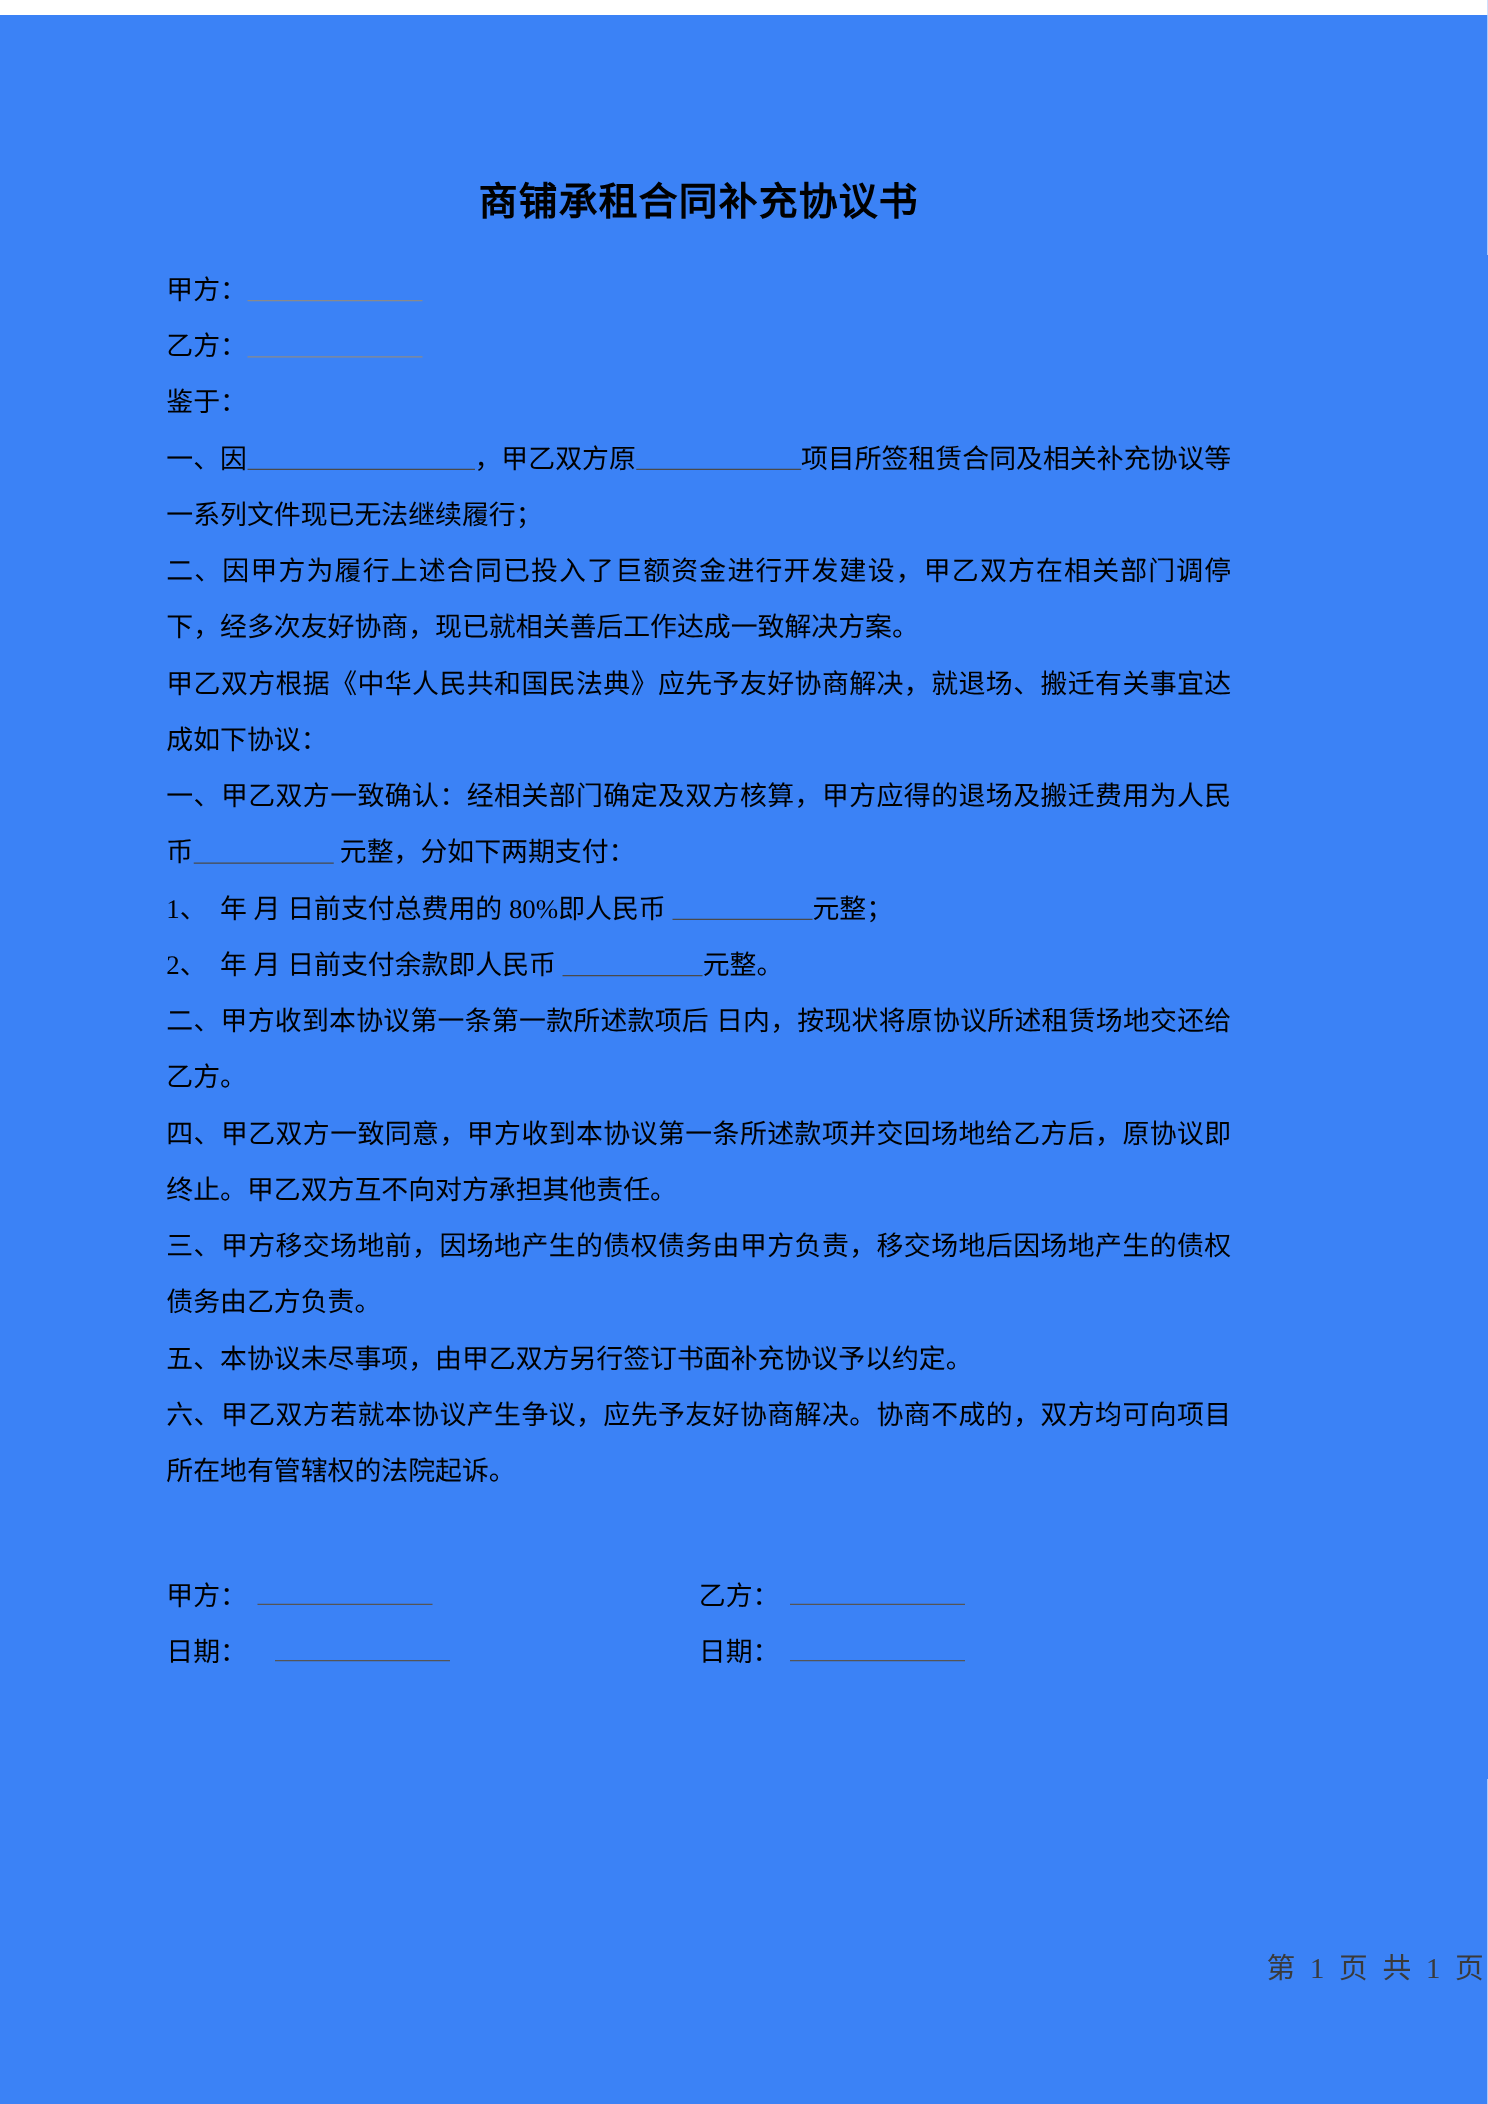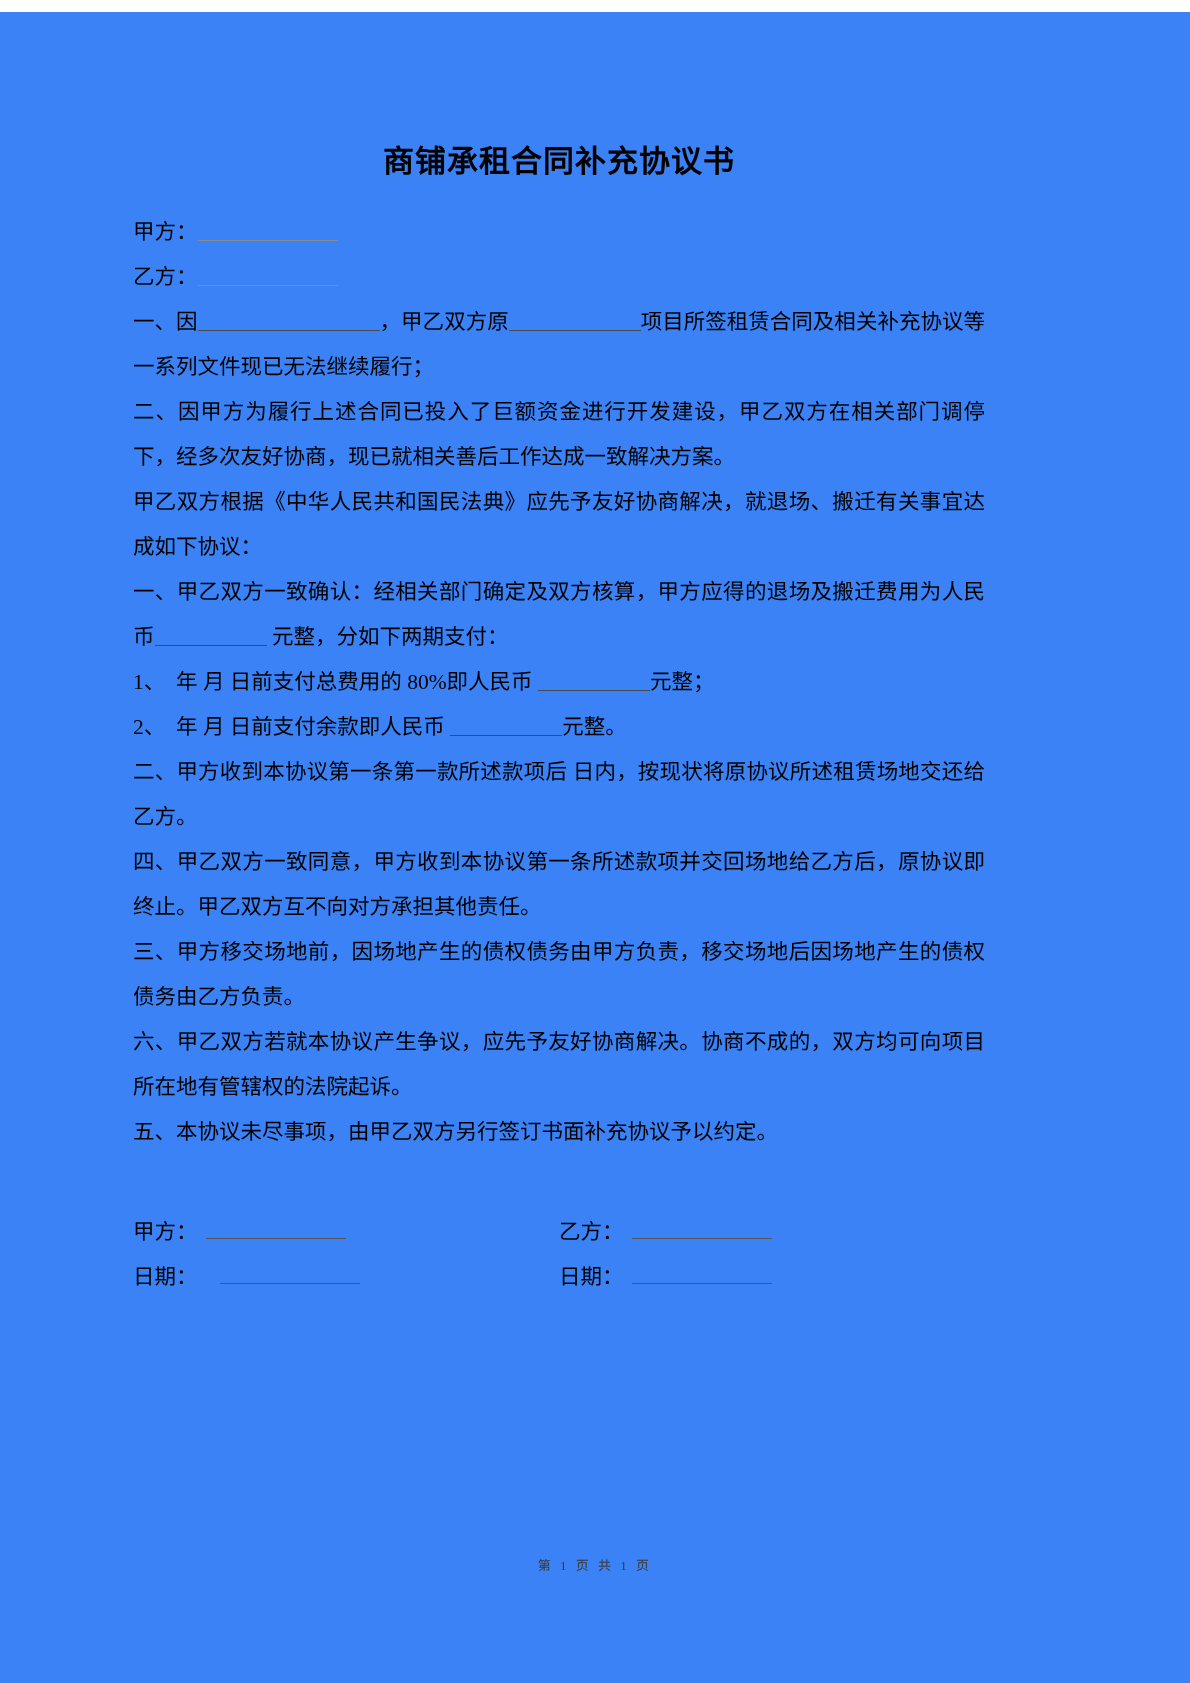--- a/index.html
+++ b/index.html
@@ -88,22 +88,22 @@
     margin-left: 14px;
   }
   .sign-line.indent-more { margin-left: 22px; }
   .sign-line.indent-small { margin-left: 8px; }
 
   .footer {
     position: absolute;
     left: 0;
     top: 1543px;
     width: 1190px;
-    text-align: center;
-    font-size: 13px;
+    text-align: right;
+    font-size: 23px;
     letter-spacing: 3px;
     color: #3a3a3a;
   }
 </style>
 </head>
 <body>
 
 <div class="page">
 
   <div class="content">
@@ -111,20 +111,21 @@
     <h1 class="doc-title">商铺承租合同补充协议书</h1>
 
     <p class="para first-field">
       <span>甲方：</span><span class="blank b-140"></span>
     </p>
 
     <p class="para">
       <span>乙方：</span><span class="blank b-140"></span>
     </p>
 
+    <p class="para">鉴于：</p>
 
     <p class="para">
       <span>一、因</span><span class="blank blank-dark b-180"></span><span>，甲乙双方原</span><span class="blank blank-dark b-130"></span><span>项目所签租赁合同及相关补充协议等一系列文件现已无法继续履行；</span>
     </p>
 
     <p class="para">二、因甲方为履行上述合同已投入了巨额资金进行开发建设，甲乙双方在相关部门调停下，经多次友好协商，现已就相关善后工作达成一致解决方案。</p>
 
     <p class="para">甲乙双方根据《中华人民共和国民法典》应先予友好协商解决，就退场、搬迁有关事宜达成如下协议：</p>
 
     <p class="para">
@@ -138,23 +139,23 @@
     <p class="para">
       <span>2、　年 月 日前支付余款即人民币 </span><span class="blank blank-dark b-110"></span><span>元整。</span>
     </p>
 
     <p class="para">二、甲方收到本协议第一条第一款所述款项后 日内，按现状将原协议所述租赁场地交还给乙方。</p>
 
     <p class="para">四、甲乙双方一致同意，甲方收到本协议第一条所述款项并交回场地给乙方后，原协议即终止。甲乙双方互不向对方承担其他责任。</p>
 
     <p class="para">三、甲方移交场地前，因场地产生的债权债务由甲方负责，移交场地后因场地产生的债权债务由乙方负责。</p>
 
+    <p class="para">五、本协议未尽事项，由甲乙双方另行签订书面补充协议予以约定。</p>
+
     <p class="para">六、甲乙双方若就本协议产生争议，应先予友好协商解决。协商不成的，双方均可向项目所在地有管辖权的法院起诉。</p>
-
-    <p class="para">五、本协议未尽事项，由甲乙双方另行签订书面补充协议予以约定。</p>
 
 
     <div class="sign-block">
 
       <div class="sign-row">
         <div class="sign-col">
           <span class="sign-label">甲方：</span>
           <span class="sign-line indent-small"></span>
         </div>
         <div class="sign-col">

